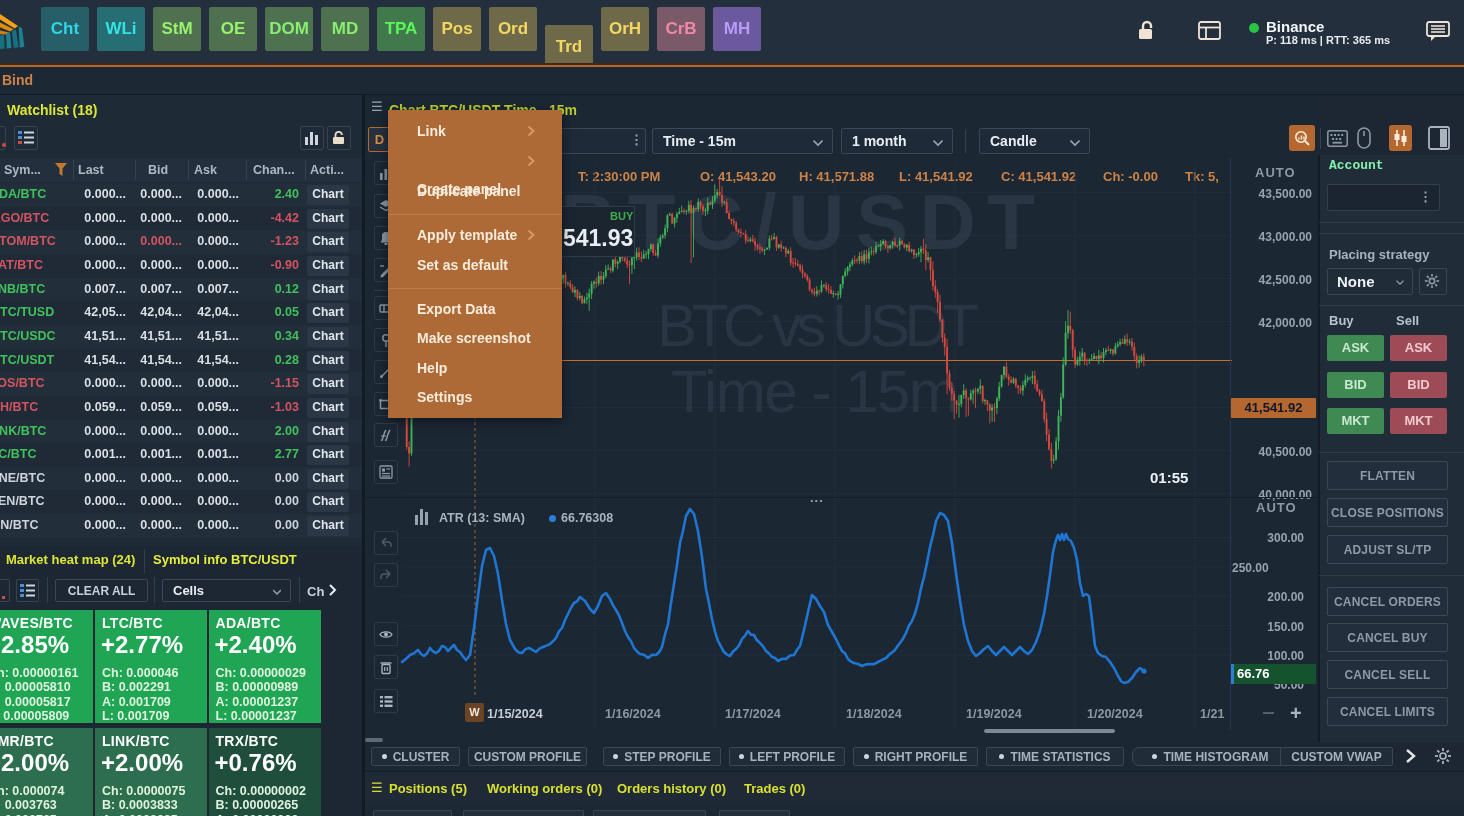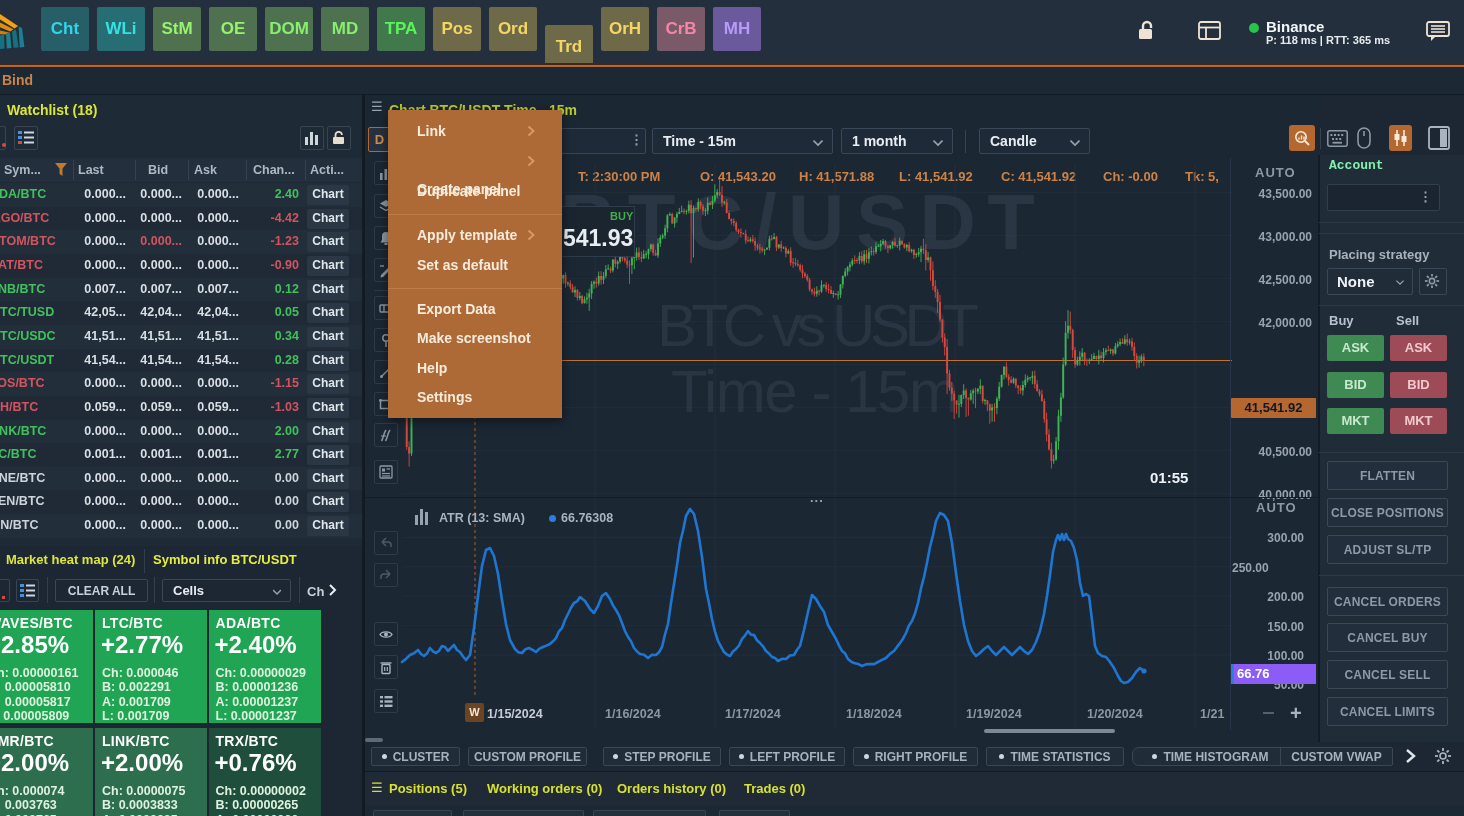--- a/index.html
+++ b/index.html
@@ -272,21 +272,21 @@
         <div class="p">+2.77%</div>
         <div class="l" style="top:56px;">Ch: 0.000046</div>
         <div class="l" style="top:70px;">B: 0.002291</div>
         <div class="l" style="top:85px;">A: 0.001709</div>
         <div class="l" style="top:99px;">L: 0.001709</div>
       </div>
       <div class="tile" style="left:208.5px;top:64px;height:113px;background:#1fa553;">
         <div class="s">ADA/BTC</div>
         <div class="p">+2.40%</div>
         <div class="l" style="top:56px;">Ch: 0.00000029</div>
-        <div class="l" style="top:70px;">B: 0.00001236</div>
+        <div class="l" style="top:70px;">B: 0.00000989</div>
         <div class="l" style="top:85px;">A: 0.00001237</div>
         <div class="l" style="top:99px;">L: 0.00001237</div>
       </div>
       <div class="tile" style="left:-19px;top:182px;height:113px;background:#2c6e4d;">
         <div class="s">XMR/BTC</div>
         <div class="p">+2.00%</div>
         <div class="l" style="top:56px;">Ch: 0.000074</div>
         <div class="l" style="top:70px;">B: 0.003763</div>
         <div class="l" style="top:85px;">A: 0.003765</div>
       </div>
@@ -421,21 +421,21 @@
     <div class="a" style="left:439px;top:511px;font-size:12.5px;font-weight:bold;color:#aab4be;">ATR (13: SMA)</div>
     <div class="a" style="left:549px;top:515px;width:7px;height:7px;border-radius:50%;background:#2b7fd9;"></div>
     <div class="a" style="left:561px;top:511px;font-size:12.5px;font-weight:bold;color:#aab4be;">66.76308</div>
     <div class="axl a" style="left:1256px;top:500px;letter-spacing:1px;color:#8f99a3;font-size:13px;">AUTO</div>
     <div class="axl" style="left:1232px;width:72px;top:531.4px;text-align:right;">300.00</div>
     <div class="axl" style="left:1232px;width:72px;top:560.8px;">250.00</div>
     <div class="axl" style="left:1232px;width:72px;top:590.2px;text-align:right;">200.00</div>
     <div class="axl" style="left:1232px;width:72px;top:619.6px;text-align:right;">150.00</div>
     <div class="axl" style="left:1232px;width:72px;top:649.0px;text-align:right;">100.00</div>
     <div class="axl" style="left:1232px;width:72px;top:678.4px;text-align:right;">50.00</div>
-    <div class="a" style="left:1231px;top:664px;width:85px;height:20px;background:#8b5cf6;border-left:3px solid #2b7fd9;color:#fff;font-size:13px;font-weight:bold;line-height:20px;padding-left:3px;">66.76</div>
+    <div class="a" style="left:1231px;top:664px;width:85px;height:20px;background:#14532d;border-left:3px solid #2b7fd9;color:#fff;font-size:13px;font-weight:bold;line-height:20px;padding-left:3px;">66.76</div>
     <div class="a" style="left:465px;top:703px;width:19px;height:19px;background:#6b4423;border-radius:2px;color:#f0e6d8;font-size:11px;font-weight:bold;text-align:center;line-height:19px;">W</div>
     <div class="a" style="left:487px;top:707px;font-size:12.5px;font-weight:bold;color:#c6cdd4;">1/15/2024</div>
     <div class="a" style="left:605px;top:707px;font-size:12.5px;font-weight:bold;color:#8d97a1;">1/16/2024</div>
     <div class="a" style="left:725px;top:707px;font-size:12.5px;font-weight:bold;color:#8d97a1;">1/17/2024</div>
     <div class="a" style="left:846px;top:707px;font-size:12.5px;font-weight:bold;color:#8d97a1;">1/18/2024</div>
     <div class="a" style="left:966px;top:707px;font-size:12.5px;font-weight:bold;color:#8d97a1;">1/19/2024</div>
     <div class="a" style="left:1087px;top:707px;font-size:12.5px;font-weight:bold;color:#8d97a1;">1/20/2024</div>
     <div class="a" style="left:1200px;top:707px;font-size:12.5px;font-weight:bold;color:#8d97a1;">1/21</div>
     <div class="a" style="left:1263px;top:712px;width:11px;height:2px;background:#556069;"></div>
     <div class="a" style="left:1290px;top:705px;font-size:20px;color:#aab4be;font-weight:bold;line-height:16px;">+</div>

